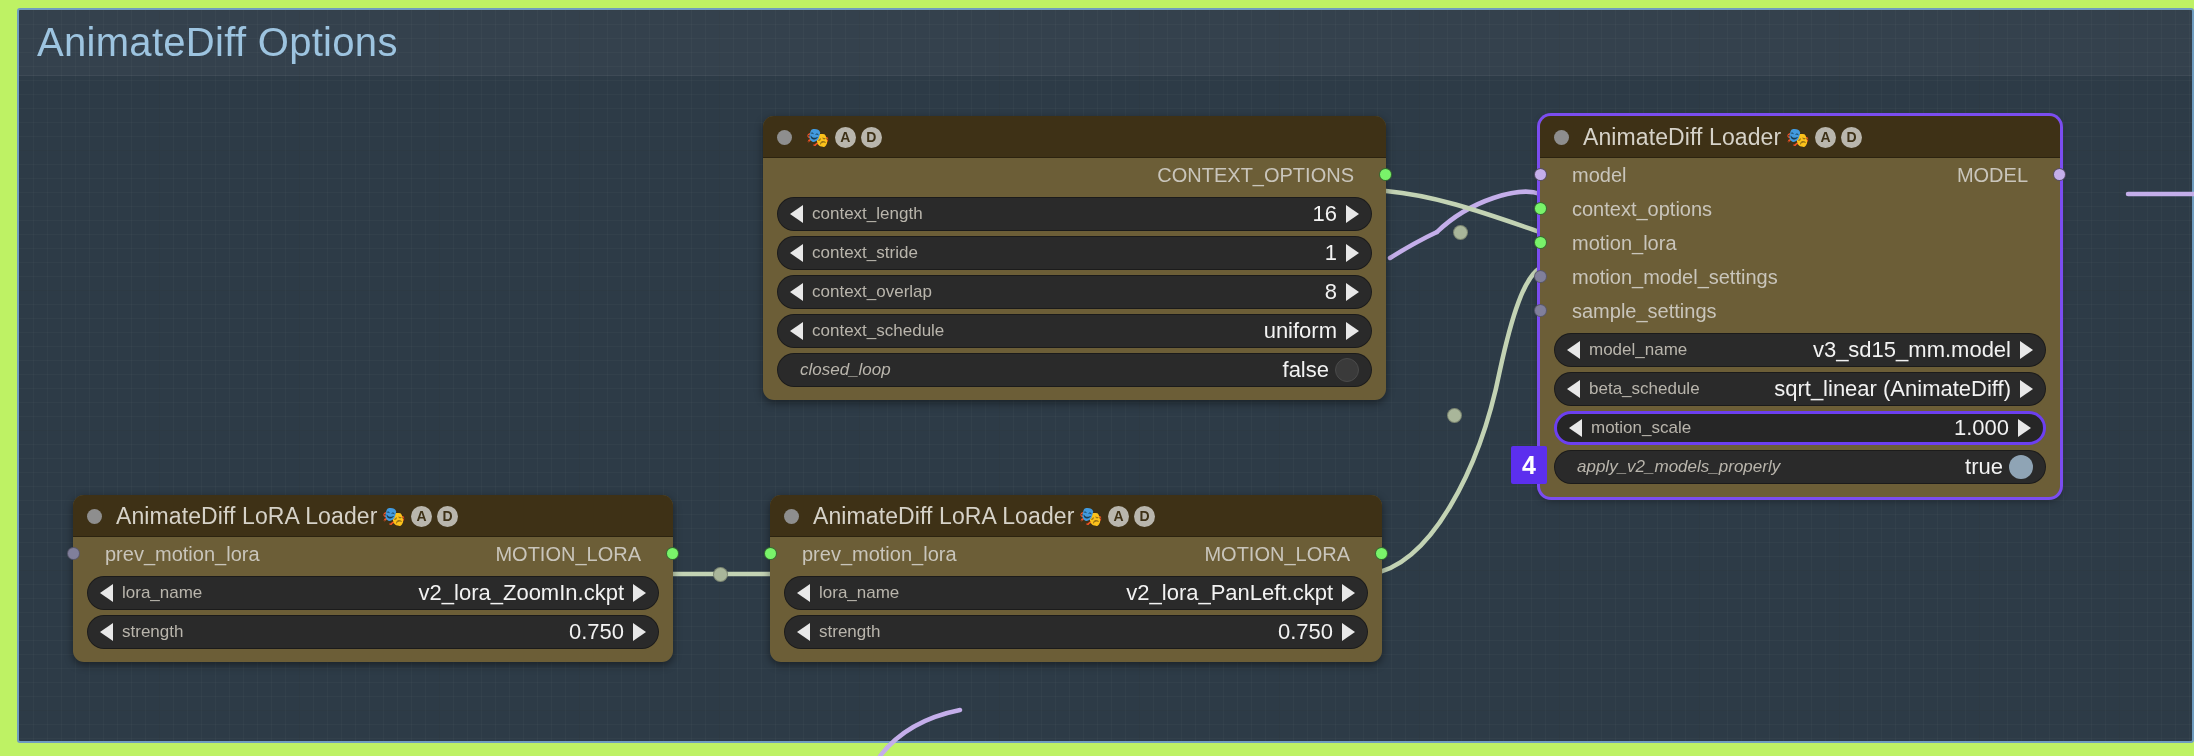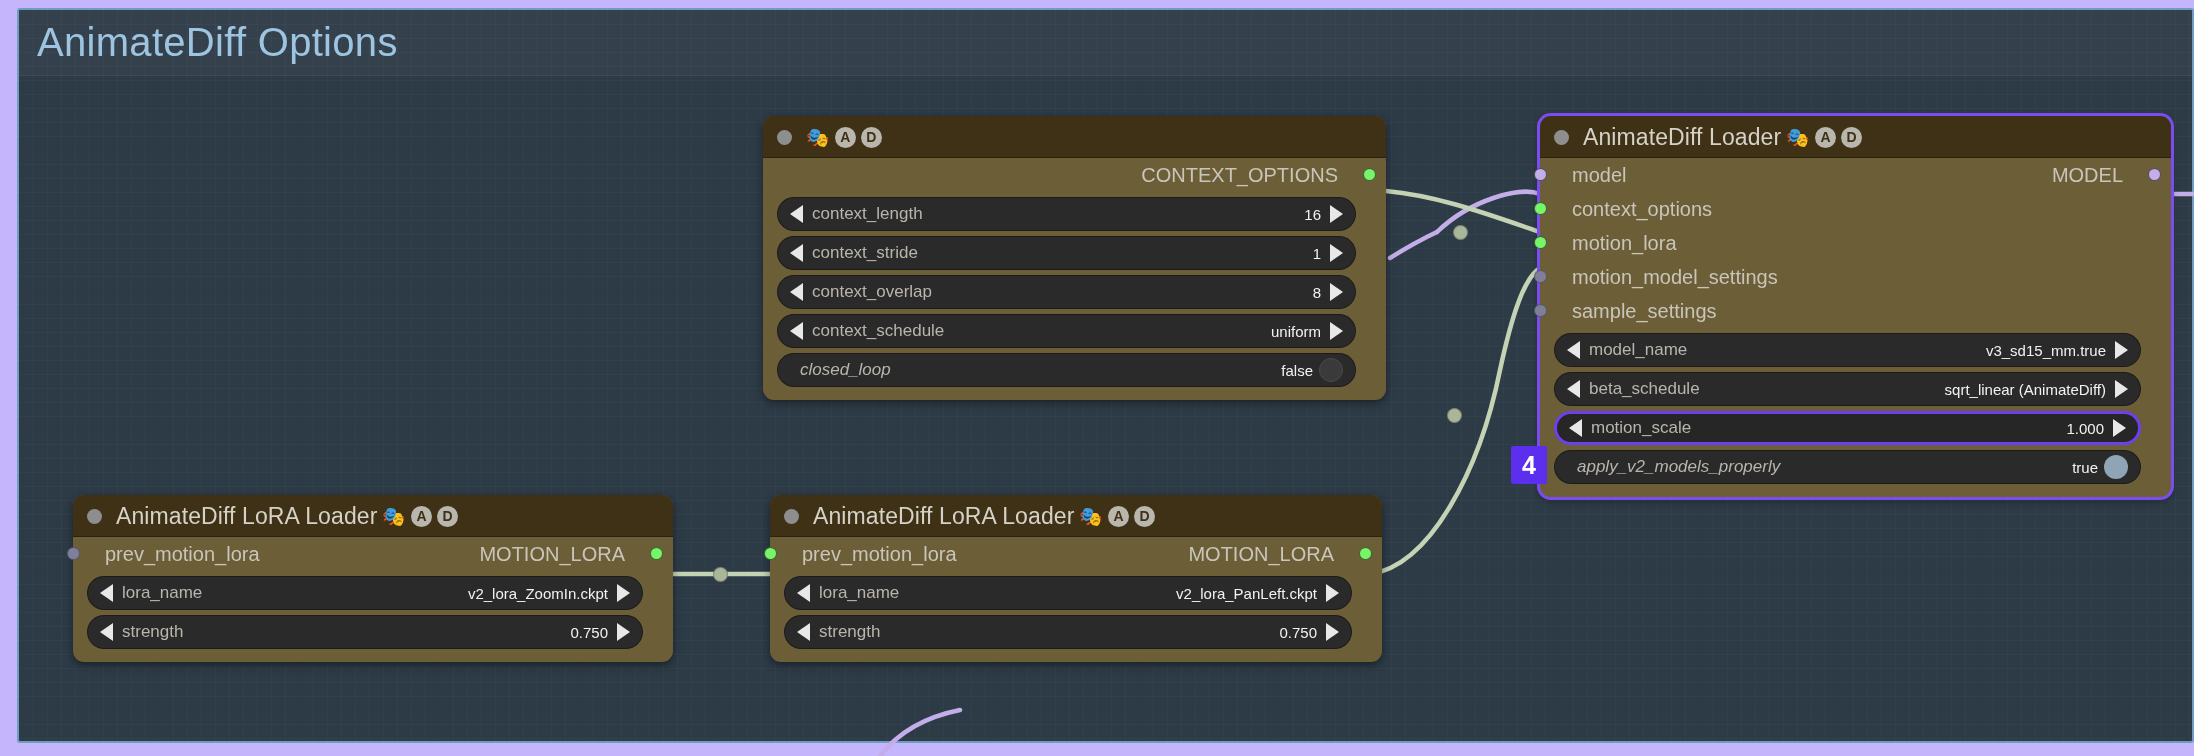--- a/index.html
+++ b/index.html
@@ -1,19 +1,19 @@
 <!DOCTYPE html>
 <html><head>
 <meta charset="utf-8">
 <style>
   * { margin:0; padding:0; box-sizing:border-box; }
   html, body { width:2194px; height:756px; background:#1c1c1c; overflow:hidden;
     font-family:"Liberation Sans", sans-serif; }
 
-  #canvas { position:absolute; inset:0; width:2194px; height:756px; background:#c4b5fd; }
+  #canvas { position:absolute; inset:0; width:2194px; height:756px; background:#bef264; }
 
   
   .group-box {
     position:absolute; left:17px; top:8px; width:2177px; height:735px;
     background:#2d3b47;
     border:2px solid #6f9dc0;
     border-radius:3px;
     overflow:hidden;
   }
   .group-grid {
@@ -67,21 +67,21 @@
     font-size:23px; color:#d6d2c8; white-space:nowrap; letter-spacing:0.1px;
     display:flex; align-items:center; gap:5px;
   }
   .badge-glyph { font-size:19px; line-height:1; }
   .circle-letter {
     display:inline-flex; align-items:center; justify-content:center;
     width:21px; height:21px; border-radius:50%;
     background:#b9b6ad; color:#3e3116;
     font-size:14px; font-weight:bold; line-height:1;
   }
-  .node-body { padding:0 16px 13px 0; position:relative; }
+  .node-body { padding:0 0 13px 0; position:relative; }
 
   
   .slot-row {
     position:relative; height:34px; display:flex; align-items:center;
     padding:0 16px 0 16px;
   }
   .slot-dot {
     width:13px; height:13px; border-radius:50%;
     position:absolute;
     border:1px solid rgba(0,0,0,0.55);
@@ -102,21 +102,21 @@
     border:1px solid rgba(0,0,0,0.35);
   }
   .widget.highlight { border:3px solid #6c3ff0; background:#262626; }
   .widget .arrow-l, .widget .arrow-r {
     width:0; height:0; flex:0 0 auto;
     border-top:9px solid transparent; border-bottom:9px solid transparent;
   }
   .widget .arrow-l { border-right:13px solid #e8e8e8; }
   .widget .arrow-r { border-left:13px solid #e8e8e8; }
   .widget .w-name { font-size:17px; color:#b9b5ac; margin-left:9px; white-space:nowrap; }
-  .widget .w-val  { font-size:15px; color:#f2f2f2; margin-left:auto; margin-right:9px; white-space:nowrap; }
+  .widget .w-val  { font-size:22px; color:#f2f2f2; margin-left:auto; margin-right:9px; white-space:nowrap; }
   .widget.toggle .w-name { margin-left:10px;font-style:italic; }
   .widget.toggle .w-val { margin-right:6px; }
   .toggle-knob {
     width:24px; height:24px; border-radius:50%; flex:0 0 auto;
   }
   .toggle-knob.off { background:#3a3a3a; border:1px solid #4a4a4a; }
   .toggle-knob.on  { background:#8fa4b5; }
 
   
   .marker-badge {
@@ -203,21 +203,21 @@
         <span class="arrow-r"></span>
       </div>
       <div class="widget toggle">
         <span class="w-name">closed_loop</span>
         <span class="w-val">false</span>
         <span class="toggle-knob off"></span>
       </div>
     </div>
   </div>
 
-  <div class="node selected" id="node-animatediff-loader" style="left:1540px; top:116px; width:631px;text-align:right;">
+  <div class="node selected" id="node-animatediff-loader" style="left:1540px; top:116px; width:520px;text-align:right;">
     <div class="node-header">
       <span class="collapse-dot"></span>
       <span class="node-title">
         <span>AnimateDiff Loader</span>
         <span class="badge-glyph">🎭</span>
         <span class="circle-letter">A</span>
         <span class="circle-letter">D</span>
       </span>
     </div>
     <div class="node-body">
@@ -239,21 +239,21 @@
         <span class="slot-dot in muted" style="top:10px;"></span>
         <span class="slot-label-in">motion_model_settings</span>
       </div>
       <div class="slot-row">
         <span class="slot-dot in muted" style="top:10px;"></span>
         <span class="slot-label-in">sample_settings</span>
       </div>
       <div class="widget">
         <span class="arrow-l"></span>
         <span class="w-name">model_name</span>
-        <span class="w-val">v3_sd15_mm.true</span>
+        <span class="w-val">v3_sd15_mm.model</span>
         <span class="arrow-r"></span>
       </div>
       <div class="widget">
         <span class="arrow-l"></span>
         <span class="w-name">beta_schedule</span>
         <span class="w-val">sqrt_linear (AnimateDiff)</span>
         <span class="arrow-r"></span>
       </div>
       <div class="widget highlight">
         <span class="arrow-l"></span>

